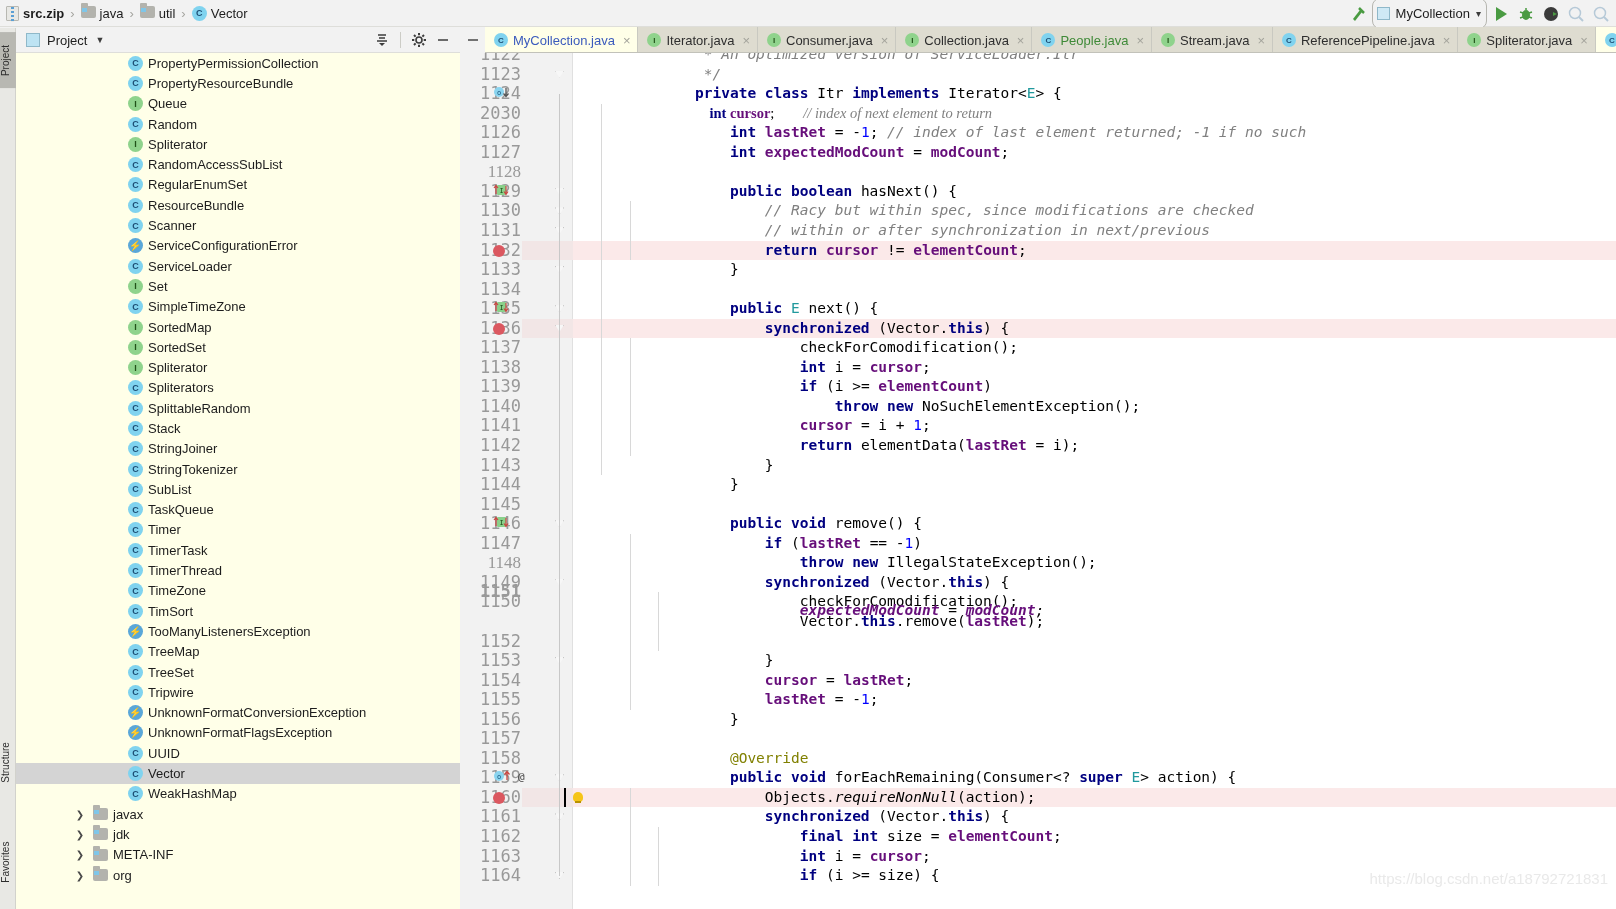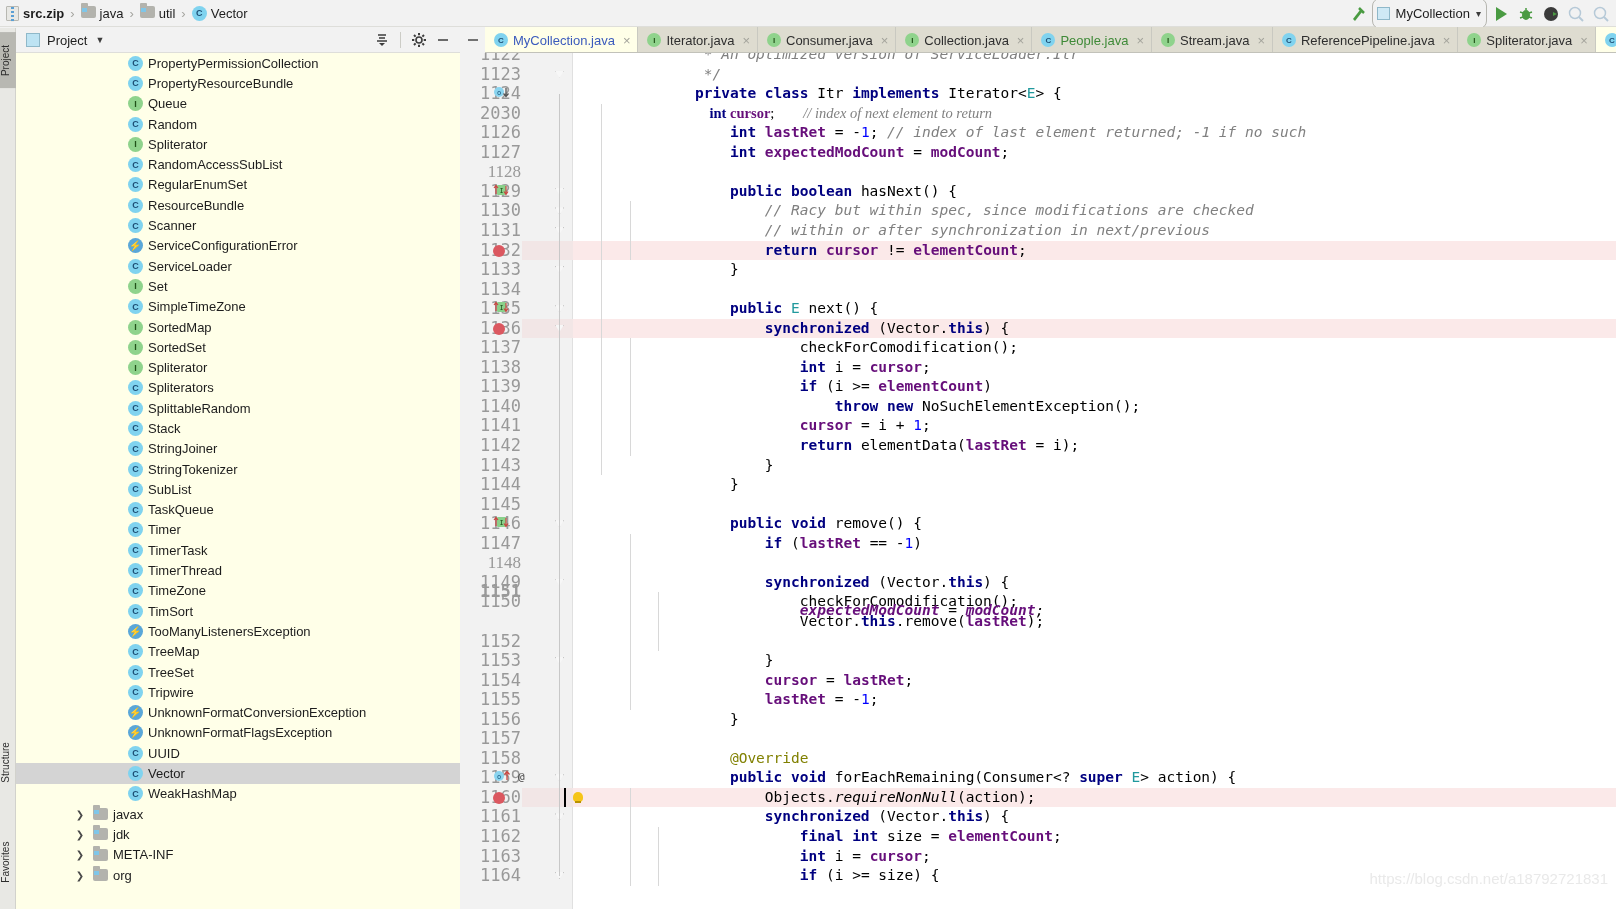--- a/index.html
+++ b/index.html
@@ -641,20 +641,21 @@
         <div class="g-ico" style="top: 461.2px; left: -80px;"><svg width="20" height="16" viewBox="0 0 20 16">
             <rect x="4" y="3" width="9" height="10" rx="1" fill="#8ad08a"></rect>
             <text x="8.5" y="11" font-size="7" text-anchor="middle" fill="#1e4d1a" font-family="monospace">I</text>
             <path d="M3 12 L3 4 M1 6 L3 3.5 L5 6" stroke="#c9453f" stroke-width="1.2" fill="none"></path>
             <path d="M13 4 L13 12 M11 9.5 L13 12.5 L15 9.5" stroke="#c9453f" stroke-width="1.2" fill="none"></path>
           </svg></div>
         <div class="code" style="top: 461.2px;">    <span class="kw">public void</span> <span class="plain">remove() {</span></div>
         <div class="ln-num" style="top: 480.75px; left: -112px;">1147</div>
         <div class="code" style="top: 480.75px;">        <span class="kw">if</span> <span class="plain">(</span><span class="fld">lastRet</span> <span class="plain">== -</span><span class="num">1</span><span class="plain">)</span></div>
         <div class="ln-num" style="top: 500.3px; left: -112px; font-family: Liberation Serif, serif;">1148</div>
+        <div class="code" style="top: 500.3px;">            <span class="kw">throw new</span> <span class="plain">IllegalStateException();</span></div>
         <div class="ln-num" style="top: 519.85px; left: -112px;">1149</div>
         <div class="code" style="top: 519.85px;">        <span class="kw">synchronized</span> <span class="plain">(Vector.</span><span class="kw">this</span><span class="plain">) {</span></div>
         <div class="ln-num" style="top: 539.4px; left: -112px;">1150</div>
         <div class="code" style="top: 539.4px;">            <span class="plain">checkForComodification();</span></div>
         <div class="ln-num" style="top: 529px; left: -112px; font-weight: bold;">1151</div>
         <div class="code" style="top: 558.95px;">            <span class="plain">Vector.</span><span class="kw">this</span><span class="plain">.remove(</span><span class="fld">lastRet</span><span class="plain">);</span></div>
         <div class="ln-num" style="top: 578.5px; left: -112px;">1152</div>
         <div class="code" style="top: 548px; font-style: italic;">            <span class="fld">expectedModCount</span> <span class="plain">=</span> <span class="fld">modCount</span><span class="plain">;</span></div>
         <div class="ln-num" style="top: 598.05px; left: -112px;">1153</div>
         <div class="code" style="top: 598.05px;">        <span class="plain">}</span></div>

